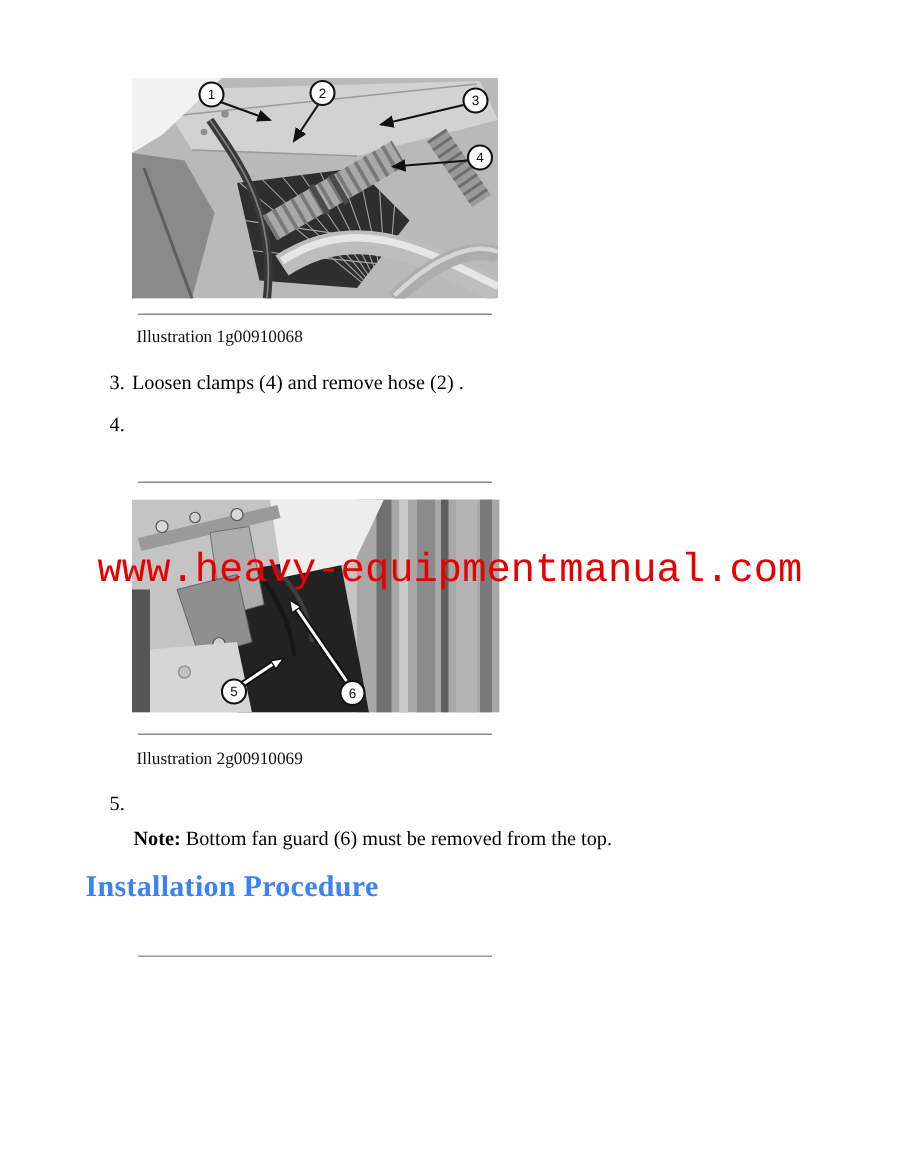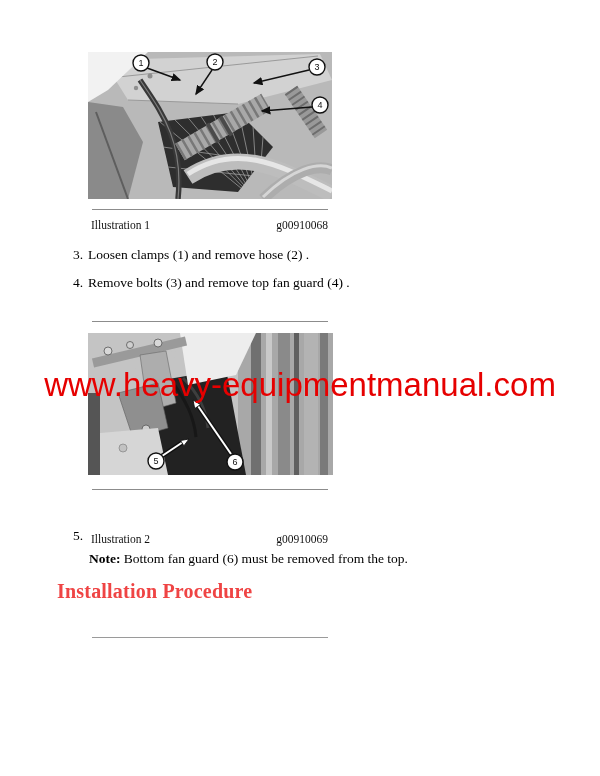--- a/index.html
+++ b/index.html
@@ -8,41 +8,41 @@
     font-family:"Liberation Serif","DejaVu Serif",serif;
     color:#000;position:relative;overflow:hidden;
   }
   .page{position:absolute;inset:0;background:#fff;}
 
   
   .photo{position:absolute;display:block;}
   .fig-rule{position:absolute;height:1px;background:#8c8c8c;left:92px;width:236px;}
   .caption-row{
     position:absolute;left:91px;width:237px;display:flex;
-    justify-content:space-between;font-size:11.5px;color:#111;
+    justify-content:flex-start;font-size:11.5px;color:#111;
   }
 
   
   .step{
     position:absolute;left:73px;width:320px;display:flex;
     font-size:13.5px;line-height:1.25;
   }
   .step .num{width:15px;flex:none;}
   .note{
     position:absolute;left:88px;width:320px;font-size:13.5px;line-height:1.25;
   }
   .note b{font-weight:bold;}
   .heading{
     position:absolute;left:57px;top:580px;
-    font-size:20px;font-weight:bold;color:#ef4444;letter-spacing:.2px;
+    font-size:20px;font-weight:bold;color:#3b82f6;letter-spacing:.2px;
   }
   .watermark{
     position:absolute;left:0;top:366px;width:600px;text-align:center;
-    font-family:Liberation Sans, sans-serif;
-    font-size:33px;color:#e60000;z-index:20;white-space:nowrap;
+    font-family:Liberation Mono, monospace;
+    font-size:27px;color:#e60000;z-index:20;white-space:nowrap;
   }
   svg text.co{
     font-family:"Liberation Sans","DejaVu Sans",sans-serif;
     font-size:9px;fill:#111;
   }
 </style>
 </head>
 <body>
 
 <div class="page">
@@ -122,25 +122,24 @@
   </svg>
 
   <div class="fig-rule" style="top:209px;"></div>
   <div class="caption-row" style="top:219px;">
     <span>Illustration 1</span>
     <span>g00910068</span>
   </div>
 
   <div class="step" style="top:247px;">
     <span class="num">3.</span>
-    <span>Loosen clamps (1) and remove hose (2) .</span>
+    <span>Loosen clamps (4) and remove hose (2) .</span>
   </div>
   <div class="step" style="top:275px;">
     <span class="num">4.</span>
-    <span>Remove bolts (3) and remove top fan guard (4) .</span>
   </div>
 
   <div class="fig-rule" style="top:321px;"></div>
 
   <svg class="photo" style="left:88px;top:333px;" width="245" height="142" viewBox="0 0 245 142">
     <rect x="0" y="0" width="245" height="142" fill="#c4c4c4"></rect>
 
     <rect x="150" y="0" width="95" height="142" fill="#a8a8a8"></rect>
     <rect x="163" y="0" width="10" height="142" fill="#707070"></rect>
     <rect x="178" y="0" width="6" height="142" fill="#c9c9c9"></rect>
@@ -179,21 +178,21 @@
       <circle cx="68" cy="128" r="8" fill="#fff" stroke="#111" stroke-width="1.4"></circle>
       <text class="co" x="68" y="128" text-anchor="middle" dominant-baseline="central">5</text>
     </g>
     <g>
       <circle cx="147" cy="129" r="8" fill="#fff" stroke="#111" stroke-width="1.4"></circle>
       <text class="co" x="147" y="129" text-anchor="middle" dominant-baseline="central">6</text>
     </g>
   </svg>
 
   <div class="fig-rule" style="top:489px;"></div>
-  <div class="caption-row" style="top:500px;margin-top:33px;">
+  <div class="caption-row" style="top:500px;">
     <span>Illustration 2</span>
     <span>g00910069</span>
   </div>
 
   <div class="step" style="top:528px;">
     <span class="num">5.</span>
   </div>
   <div class="note" style="top:551px;text-align:right;">
     <b>Note:</b>
     <span>Bottom fan guard (6) must be removed from the top.</span>

